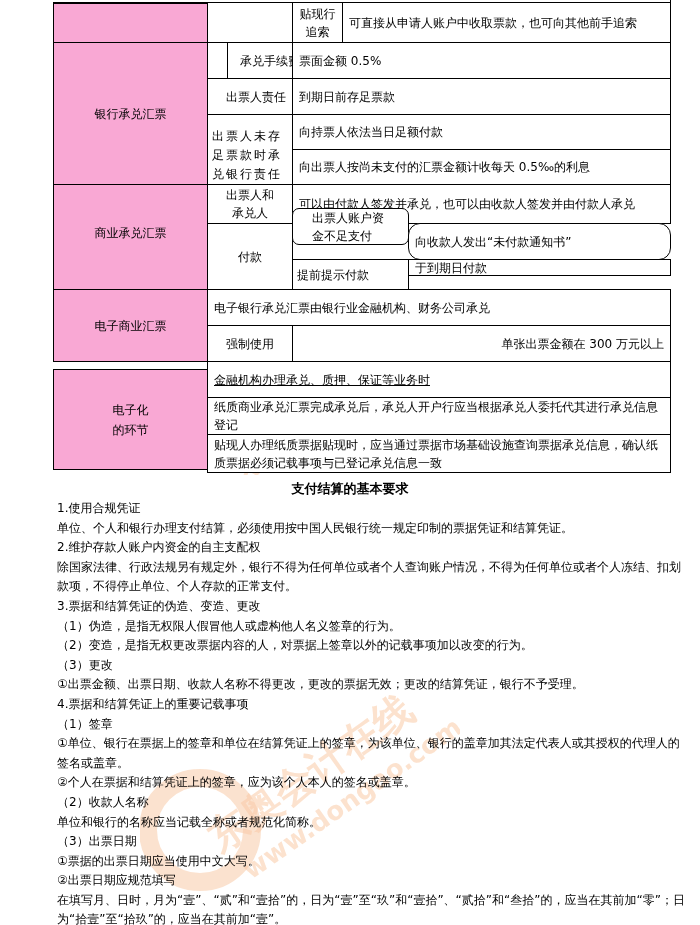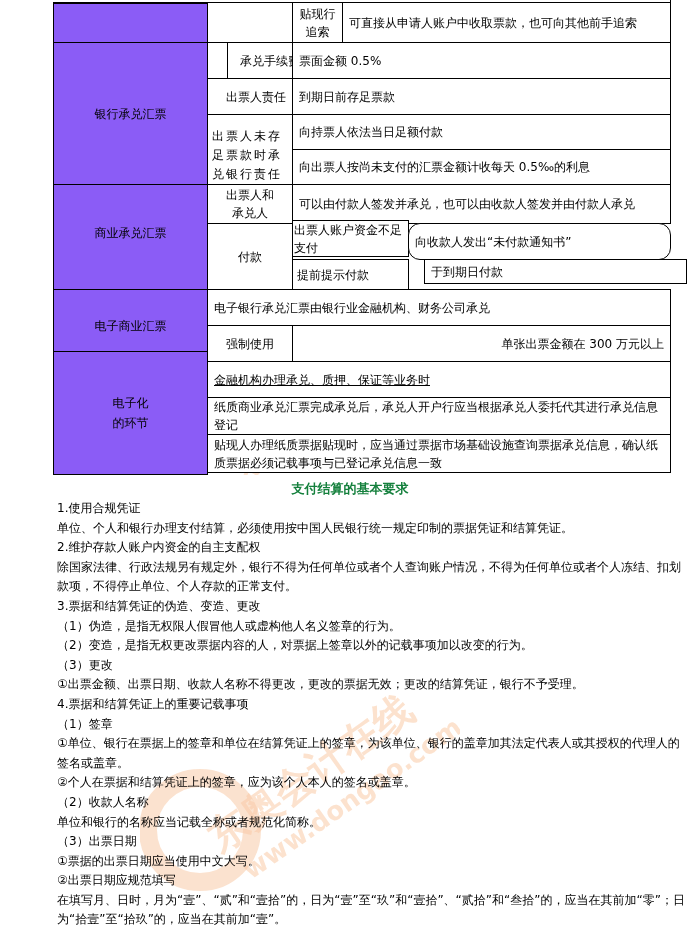--- a/index.html
+++ b/index.html
@@ -1,20 +1,20 @@
 <!DOCTYPE html>
 <html><head>
 <meta charset="utf-8">
 <style>
   html, body { margin:0; padding:0; background:#ffffff; }
   body { width:700px; height:925px; position:relative; overflow:hidden;
          font-family:"DejaVu Sans","Liberation Sans",sans-serif; color:#000; font-size:12px; }
   .cell { position:absolute; box-sizing:border-box; border:1px solid #000;
           display:flex; align-items:center; padding:0 6px; line-height:20px; background:#fff; }
-  .grey { background:#8b5cf6; justify-content:center; text-align:center; }
+  .grey { background:#f9a8d4; justify-content:center; text-align:center; }
   .center { justify-content:center; text-align:center; }
   .wrap { white-space:normal; }
   .watermark { position:absolute; pointer-events:none; opacity:0.55; }
   .title { position:absolute; left:0; width:700px; top:480px; text-align:center;
            color:#e60000; font-weight:bold; font-size:13px; }
   .body-text { position:absolute; left:57px; width:630px; font-size:12px; line-height:19.6px; }
   .body-text p { margin:0; }
 </style>
 </head>
 <body>
@@ -85,60 +85,60 @@
     </div>
   <div class="cell center wrap" style="left:207px;top:184px;width:86px;height:40px;line-height:18px;padding:0 14px;">
       <span>出票人和承兑人</span>
     </div>
   <div class="cell" style="left:292px;top:184px;width:379px;height:40px;">
       <span>可以由付款人签发并承兑，也可以由收款人签发并由付款人承兑</span>
     </div>
   <div class="cell center" style="left:207px;top:223px;width:86px;height:67px;">
       <span>付款</span>
     </div>
-  <div class="cell wrap" style="left:292px;top:220px;width:117px;height:37px;line-height:18px;padding:0 1px;">
+  <div class="cell wrap" style="left:292px;top:208px;width:117px;height:37px;line-height:18px;padding:0 19px;border-radius:7px;">
       <span>出票人账户资金不足支付</span>
     </div>
   <div class="cell" style="left:408px;top:223px;width:263px;height:37px;border-radius:12px;">
       <span>向收款人发出“未付款通知书”</span>
     </div>
   <div class="cell" style="left:292px;top:259px;width:117px;height:31px;padding:0 4px;">
       <span>提前提示付款</span>
     </div>
-  <div class="cell" style="left:424px;top:259px;width:263px;height:25px;">
+  <div class="cell" style="left:408px;top:259px;width:263px;height:17px;">
       <span>于到期日付款</span>
     </div>
 
   <div class="cell grey" style="left:53px;top:289px;width:155px;height:73px;">
       <span>电子商业汇票</span>
     </div>
   <div class="cell" style="left:207px;top:289px;width:464px;height:37px;">
       <span>电子银行承兑汇票由银行业金融机构、财务公司承兑</span>
     </div>
   <div class="cell center" style="left:207px;top:325px;width:86px;height:37px;">
       <span>强制使用</span>
     </div>
   <div class="cell" style="left:292px;top:325px;width:379px;height:37px;justify-content:flex-end;">
       <span>单张出票金额在 300 万元以上</span>
     </div>
 
-  <div class="cell grey" style="left:53px;top:351px;width:155px;height:124px;white-space:pre-line;line-height:20px;"><span>电子化
+  <div class="cell grey" style="left:53px;top:369px;width:155px;height:101px;white-space:pre-line;line-height:20px;"><span>电子化
 的环节</span></div>
   <div class="cell" style="left:207px;top:361px;width:464px;height:37px;text-decoration:underline;">
       <span>金融机构办理承兑、质押、保证等业务时</span>
     </div>
   <div class="cell wrap" style="left:207px;top:397px;width:464px;height:38px;line-height:18px;">
       <span>纸质商业承兑汇票完成承兑后，承兑人开户行应当根据承兑人委托代其进行承兑信息登记</span>
     </div>
   <div class="cell wrap" style="left:207px;top:434px;width:464px;height:39px;line-height:18px;">
       <span>贴现人办理纸质票据贴现时，应当通过票据市场基础设施查询票据承兑信息，确认纸质票据必须记载事项与已登记承兑信息一致</span>
     </div>
 </div>
 
-<div class="title" style="color: #15803d;">支付结算的基本要求</div>
+<div class="title" style="color: #000000;">支付结算的基本要求</div>
 
 <div class="body-text" style="top:499px;">
   <p>1.使用合规凭证</p>
   <p>单位、个人和银行办理支付结算，必须使用按中国人民银行统一规定印制的票据凭证和结算凭证。</p>
   <p>2.维护存款人账户内资金的自主支配权</p>
   <p>除国家法律、行政法规另有规定外，银行不得为任何单位或者个人查询账户情况，不得为任何单位或者个人冻结、扣划款项，不得停止单位、个人存款的正常支付。</p>
   <p>3.票据和结算凭证的伪造、变造、更改</p>
   <p>（1）伪造，是指无权限人假冒他人或虚构他人名义签章的行为。</p>
   <p>（2）变造，是指无权更改票据内容的人，对票据上签章以外的记载事项加以改变的行为。</p>
   <p>（3）更改</p>

